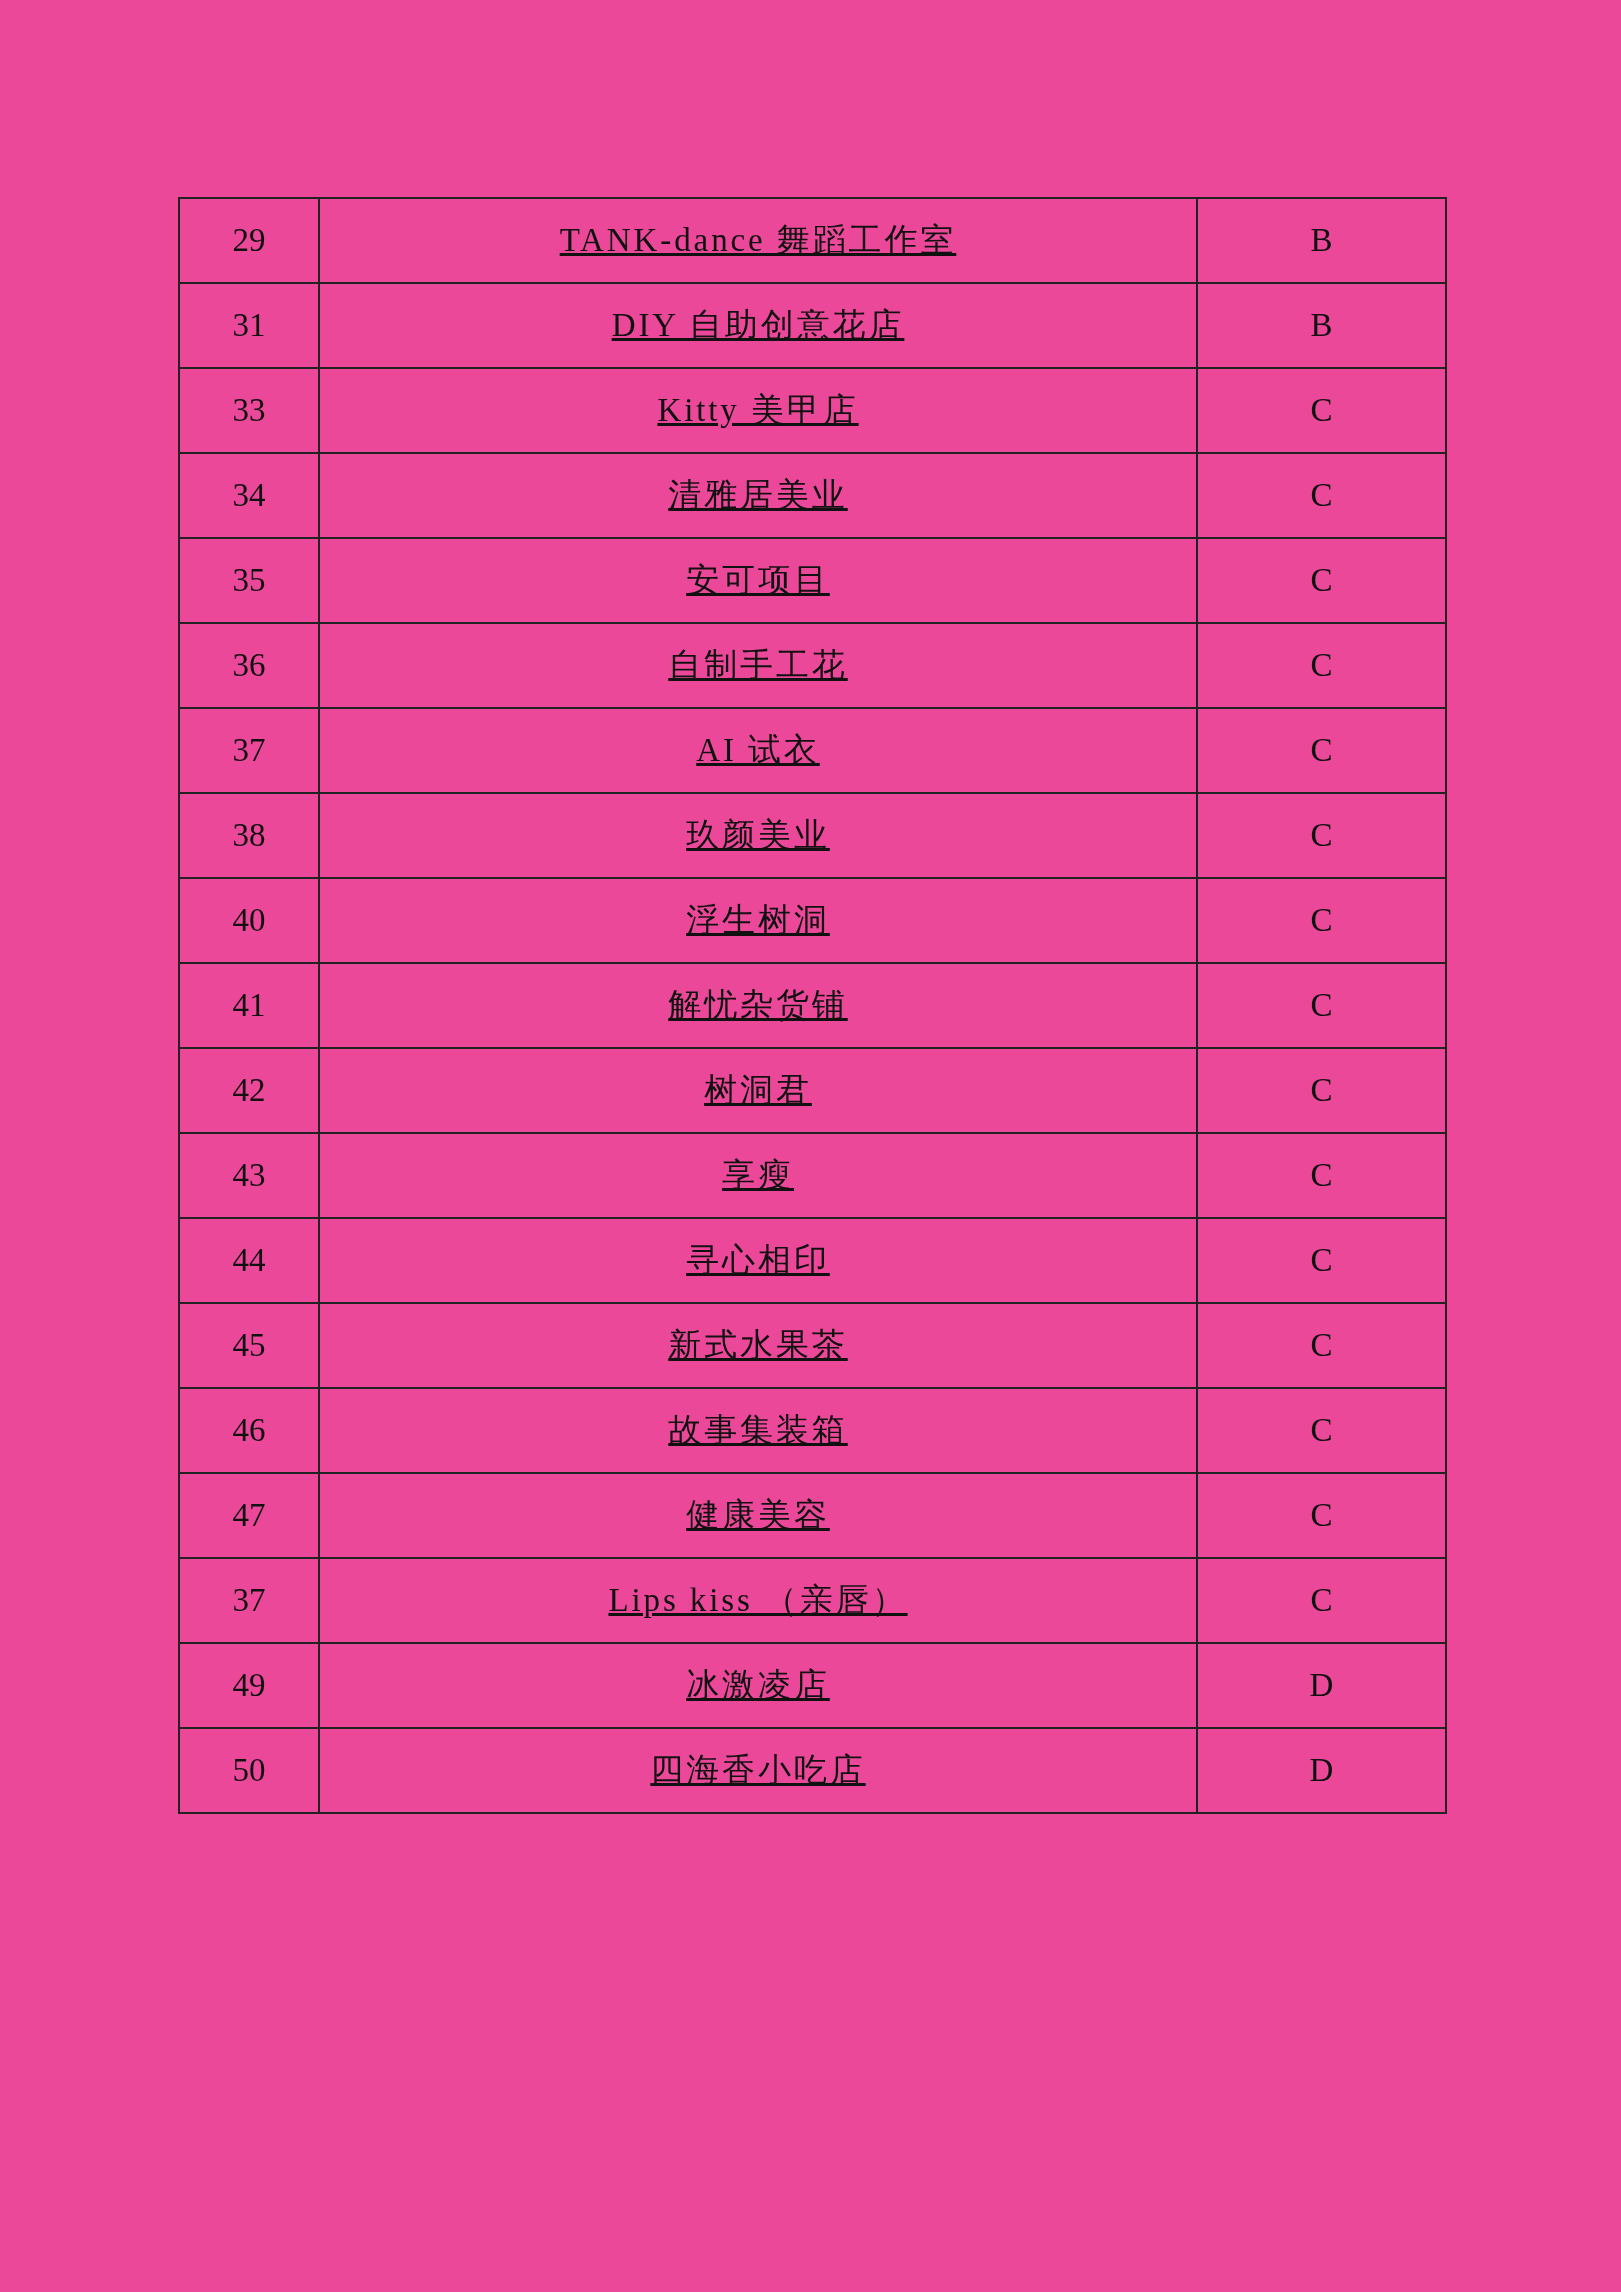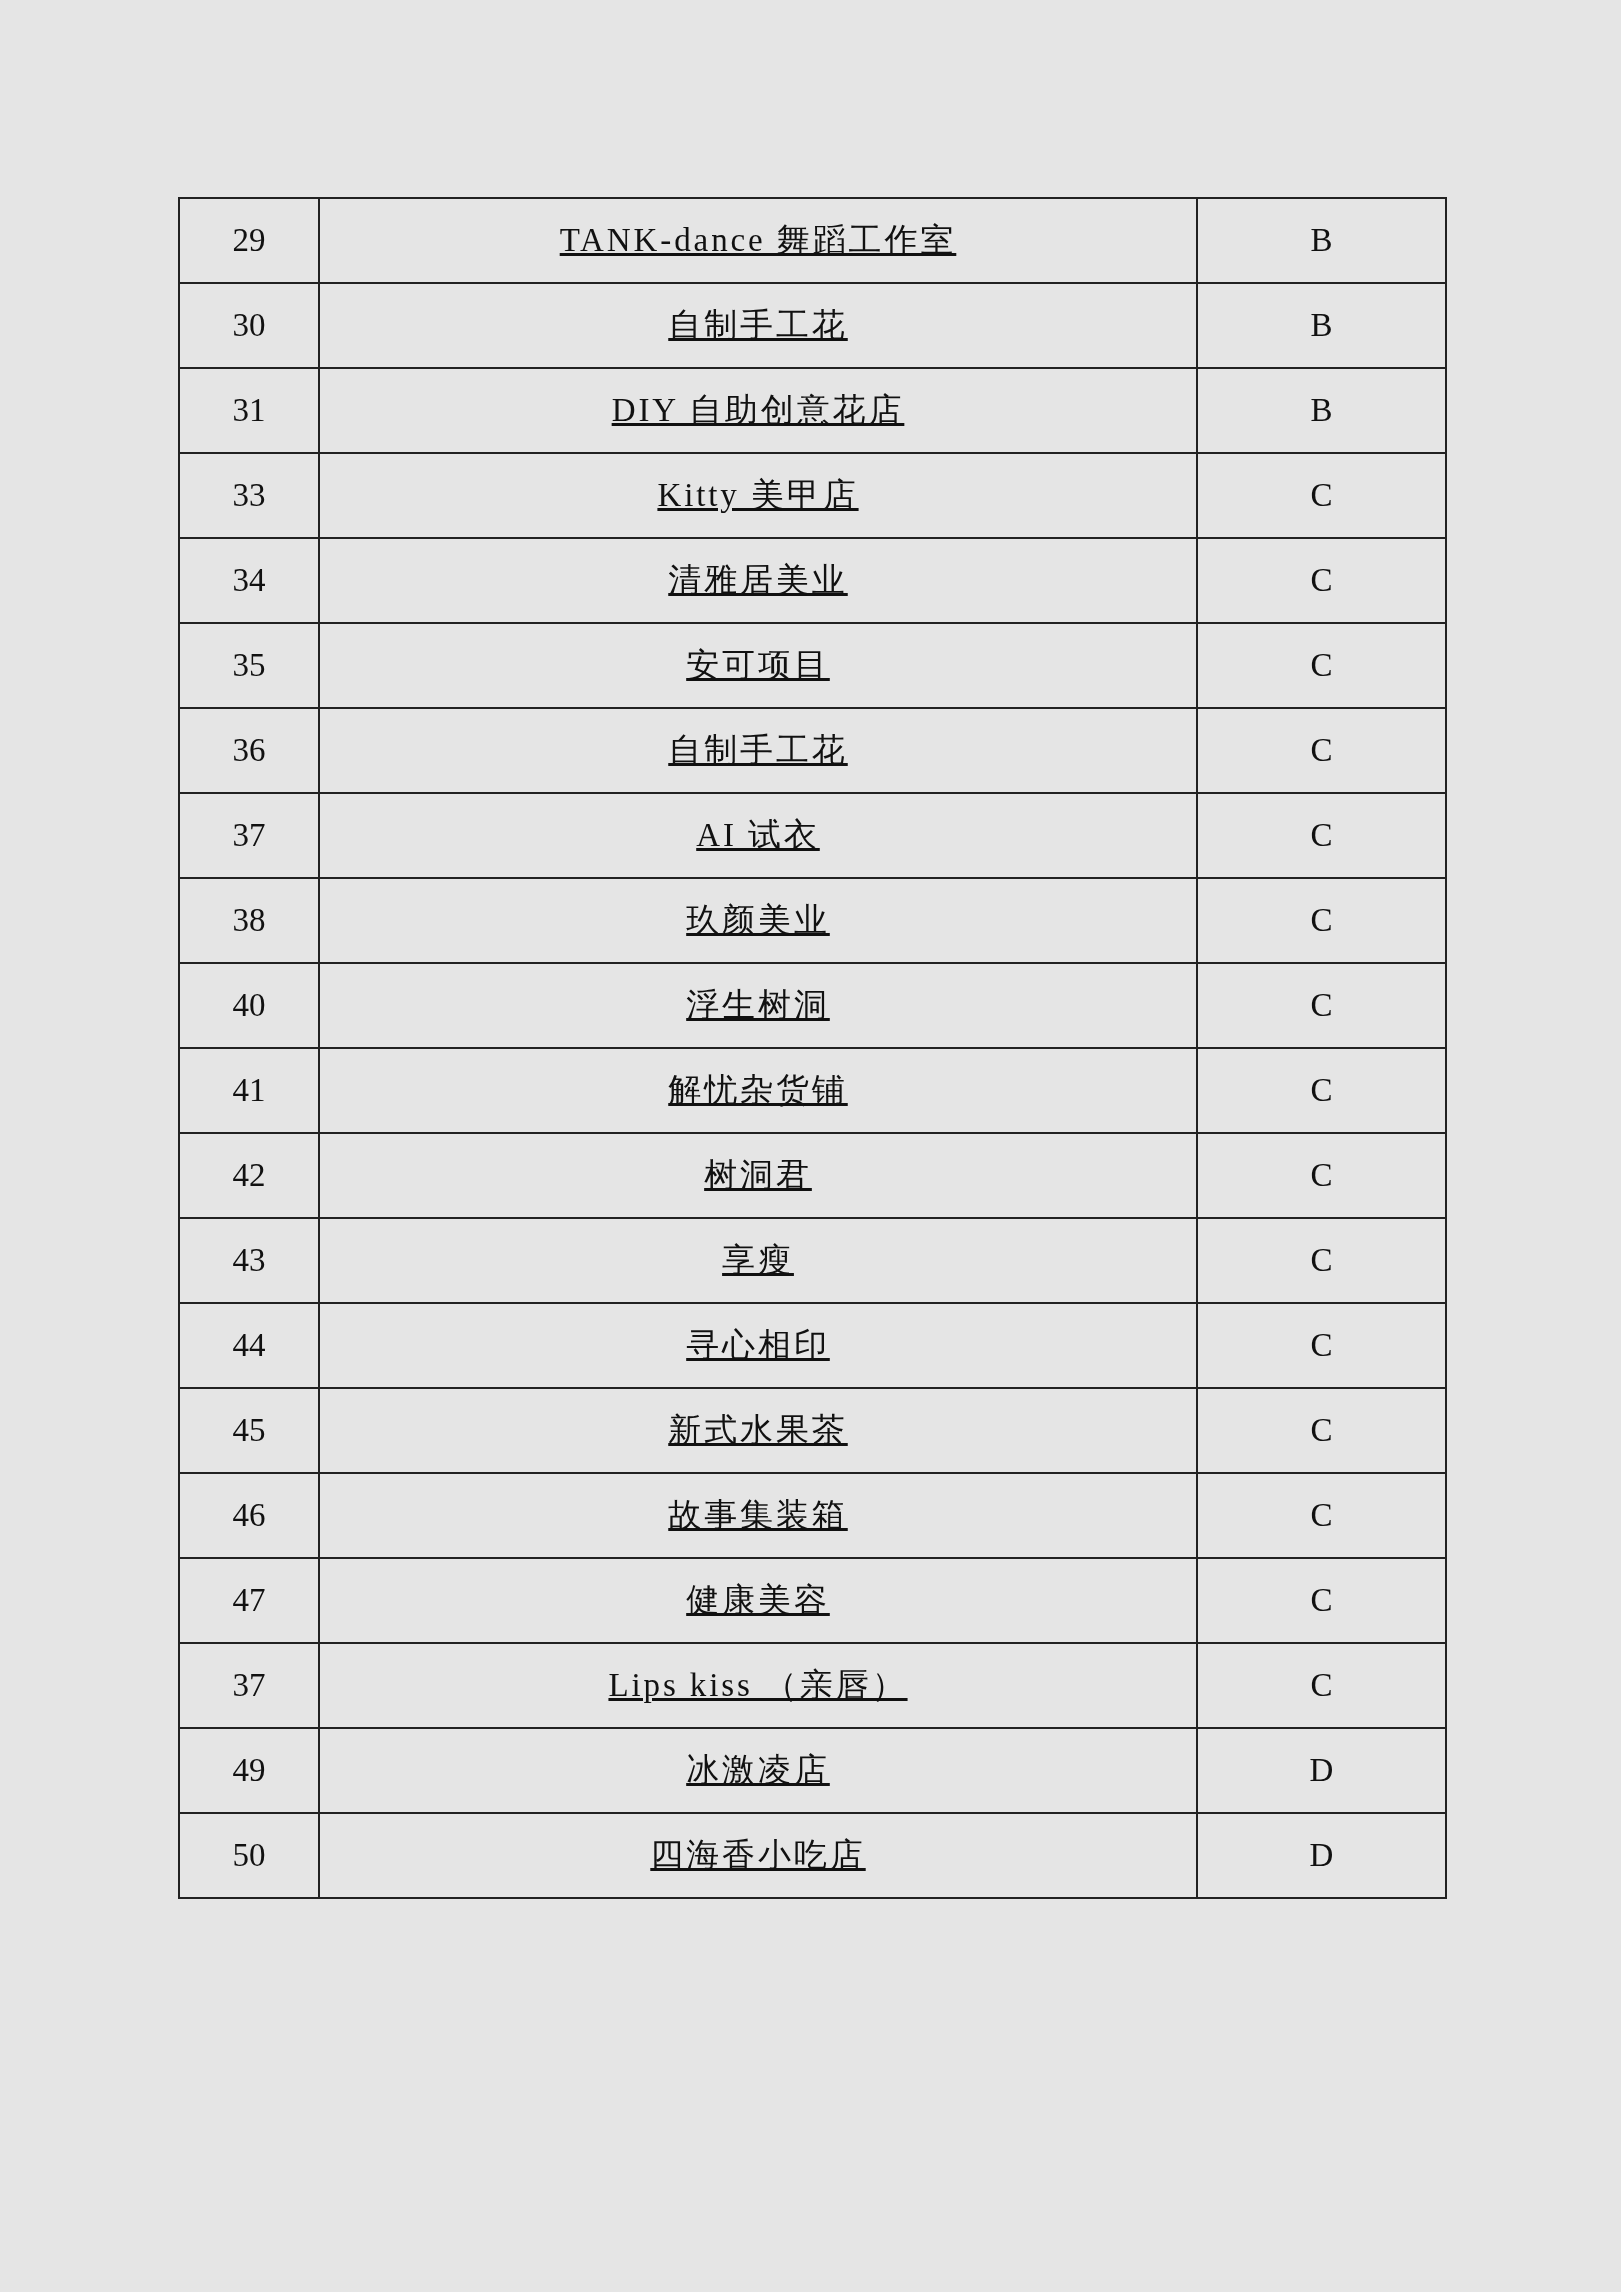--- a/index.html
+++ b/index.html
@@ -13,21 +13,21 @@
       position: relative;
       overflow: hidden;
       font-family: "Liberation Serif", "DejaVu Serif", serif;
       color: #111111;
     }
     .page {
       position: absolute;
       left: 0; top: 0;
       width: 1621px;
       height: 2293px;
-      background: #e5e5e5;
+      background: #ec4899;
     }
     table.doc-table {
       position: absolute;
       left: 178px;
       top: 197px;
       width: 1265px;
       border-collapse: collapse;
       table-layout: fixed;
     }
     table.doc-table td {
@@ -46,25 +46,20 @@
   </style>
 </head>
 <body>
 
 <div class="page">
   <table class="doc-table">
     <tbody id="table-body">
     <tr>
     <td class="col-no">29</td>
     <td class="col-name">TANK-dance 舞蹈工作室</td>
-    <td class="col-grade">B</td>
-  </tr>
-        <tr>
-    <td class="col-no">30</td>
-    <td class="col-name">自制手工花</td>
     <td class="col-grade">B</td>
   </tr>
         <tr>
     <td class="col-no">31</td>
     <td class="col-name">DIY 自助创意花店</td>
     <td class="col-grade">B</td>
   </tr>
         <tr>
     <td class="col-no">33</td>
     <td class="col-name">Kitty 美甲店</td>

